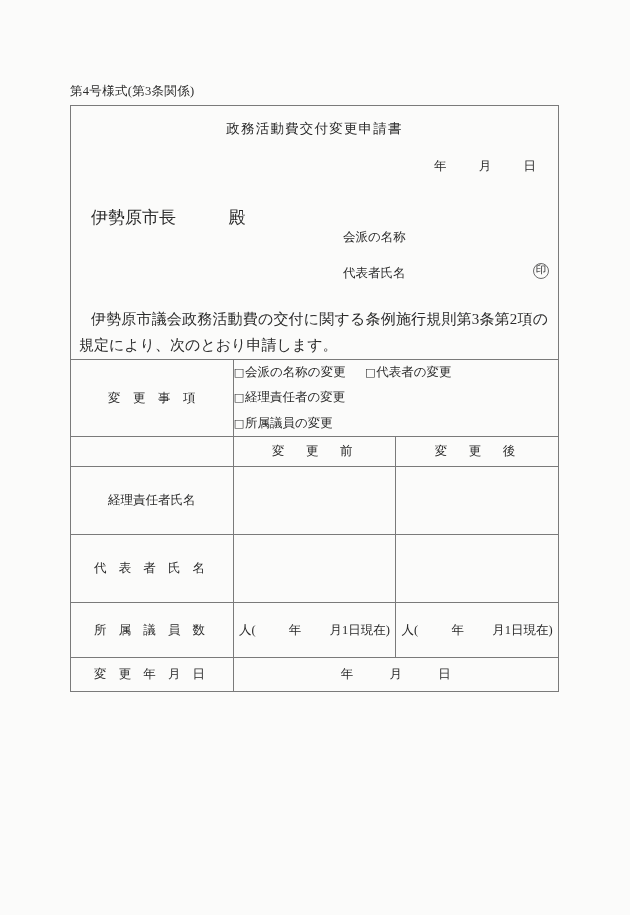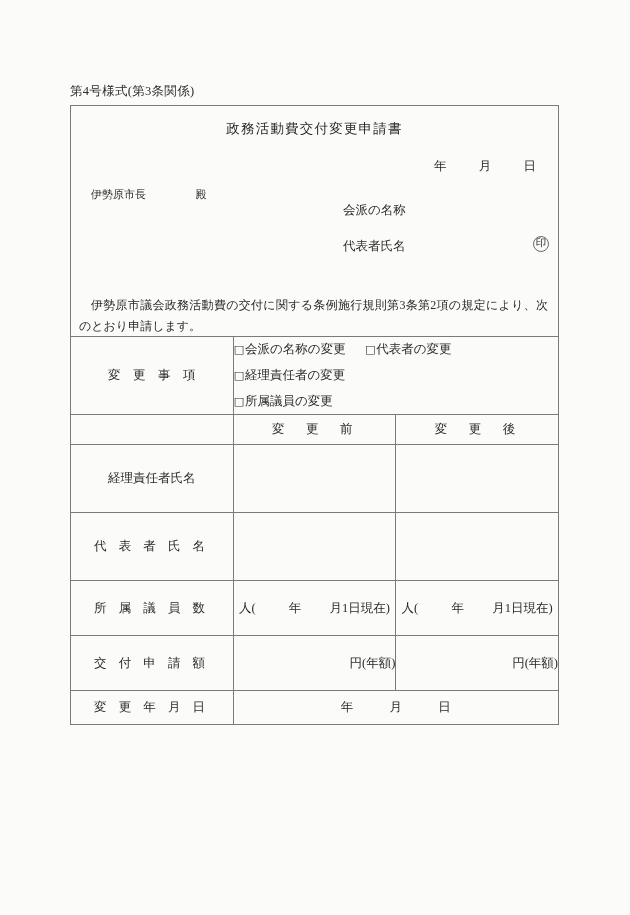--- a/index.html
+++ b/index.html
@@ -62,23 +62,23 @@
     margin-top: 14px;
   }
   .date-line {
     text-align: right;
     margin-top: 20px;
     padding-right: 22px;
     font-size: 12.5px;
   }
   .date-line .gap { display: inline-block; width: 26px; }
   .addressee {
-    margin-top: 12px;
+    margin-top: 31px;
     padding-left: 20px;
-    font-size: 11px;
+    font-size: 17px;
   }
   .addressee .gap { display: inline-block; width: 44px; }
 
   .applicant {
     padding-left: 272px;
     font-size: 12.5px;
     position: relative;
   }
   .applicant .line2 {
     margin-top: 19px;
@@ -102,23 +102,23 @@
   .seal-box span {
     position: absolute;
     left: 0; top: -2px;
     width: 14px;
     text-align: center;
     font-size: 10.5px;
     line-height: 16px;
   }
 
   .statement {
-    margin-top: 40px;
+    margin-top: 25px;
     padding: 0 10px 0 8px;
-    font-size: 12px;
+    font-size: 15px;
     line-height: 1.72;
     text-align: justify;
     text-indent: 12px;
   }
 
   
   .col-label {
     width: 97px;
     text-align: center;
     font-size: 12.5px;
@@ -265,25 +265,20 @@
       </td>
       <td class="cell-center">
         <span>人(</span>
         <span class="inline-gap-m"></span>
         <span>年</span>
         <span class="inline-gap-s"></span>
         <span>月1日現在)</span>
       </td>
     </tr>
 
-    <tr class="row-mid">
-      <td class="col-label lbl-wide">交 付 申 請 額</td>
-      <td class="cell-right">円(年額)</td>
-      <td class="cell-right">円(年額)</td>
-    </tr>
 
     <tr class="row-last">
       <td class="col-label lbl-wide">変 更 年 月 日</td>
       <td class="cell-center" colspan="2">
         <span>年</span>
         <span class="inline-gap-l"></span>
         <span>月</span>
         <span class="inline-gap-l"></span>
         <span>日</span>
       </td>

